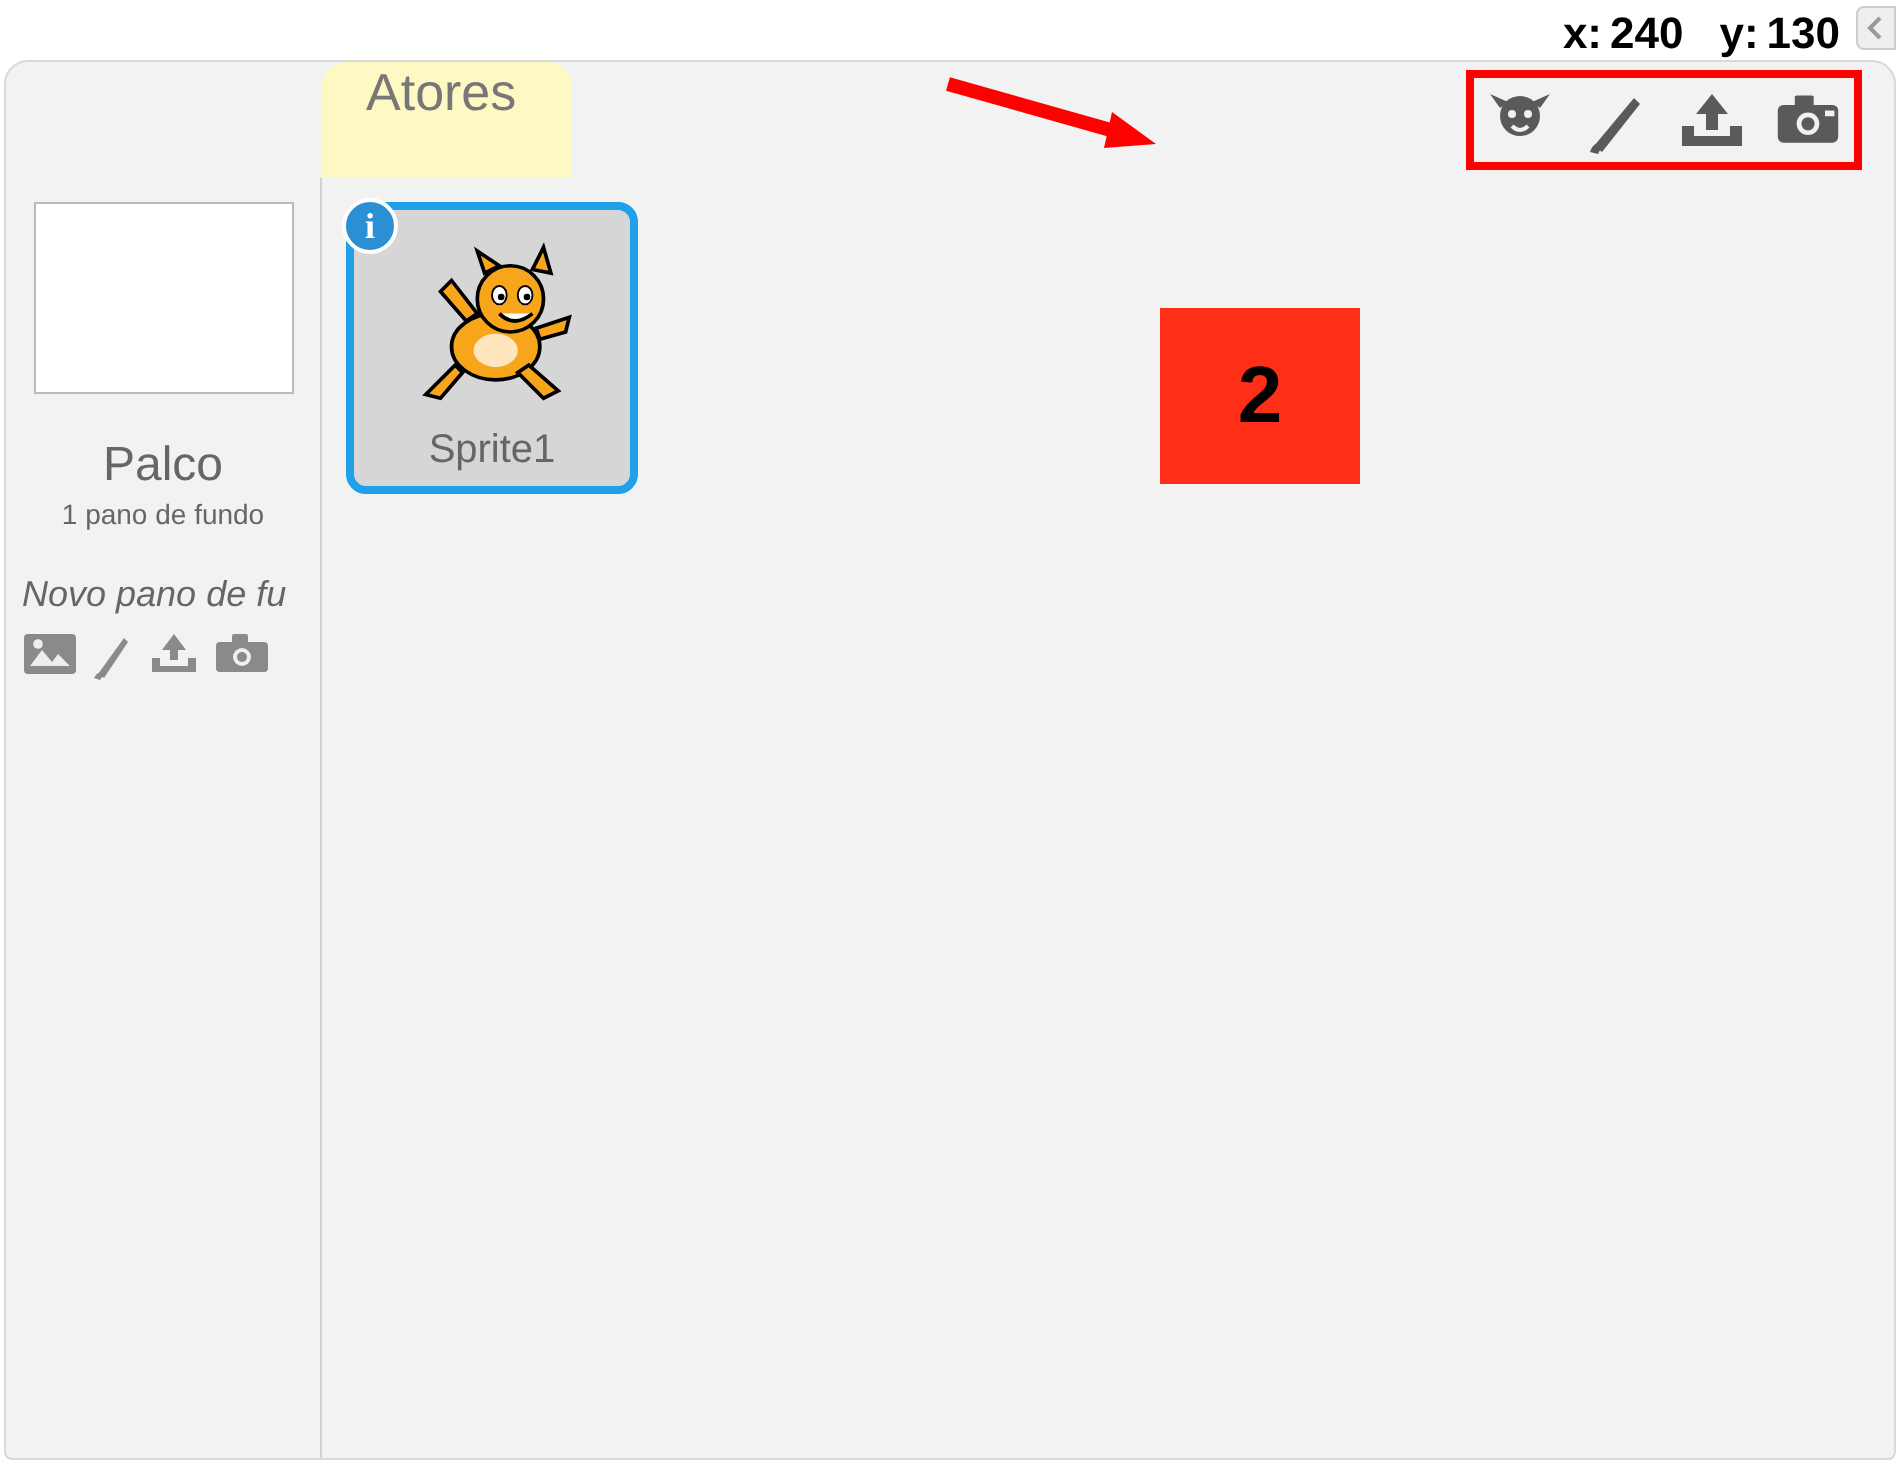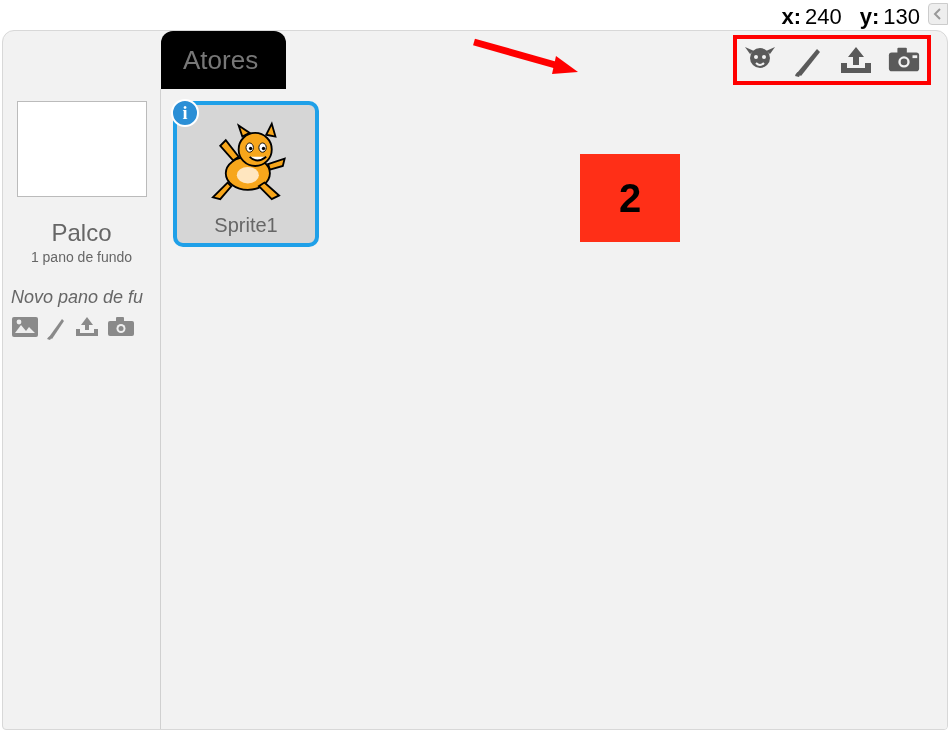--- a/index.html
+++ b/index.html
@@ -13,21 +13,21 @@
     position: absolute;
     top: 4px;
     right: 30px;
     font-size: 22px;
     font-weight: bold;
     color: #000;
     display: flex;
     gap: 18px;
   }
   .coords .lbl { font-weight: bold; }
-  .coords .val { font-weight: normal; margin-left:4px;}
+  .coords .val { font-weight: bold; margin-left:4px;}
   .scroll-btn {
     position:absolute;
     top:3px; right:2px;
     width:20px;height:22px;
     background:#eee;
     border:1px solid #ccc;
     border-radius:4px 0 0 4px;
     display:flex;align-items:center;justify-content:center;
     color:#999;font-size:12px;
   }
@@ -80,25 +80,25 @@
   }
   .header-row {
     position:absolute;
     top:0;left:0;right:0;height:58px;
     display:flex;
     align-items:center;
   }
   .tab {
     margin-left:158px;
     height:58px;
-    display:flex;align-items:center;
+    display:flex;
     padding:0 28px 0 22px;
     font-size:26px;
     color:#777;
-    background:#000000;
+    background:#fef9c3;
     border-radius:12px 12px 0 0;
   }
   .spacer { flex:1; }
   .new-sprite-label {
     font-size:24px;
     color:#777;
     margin-right:8px;
   }
   .toolbar-box {
     border:4px solid #ff0000;

